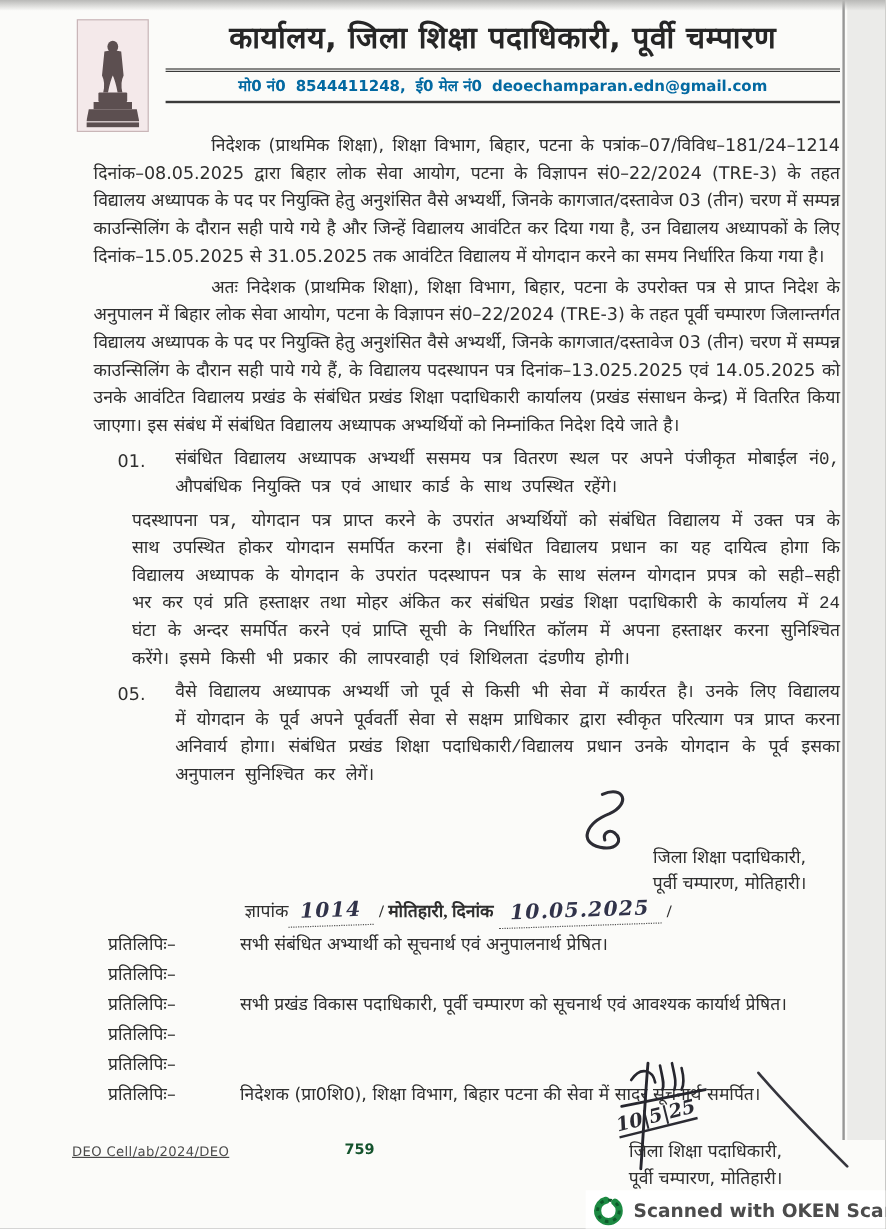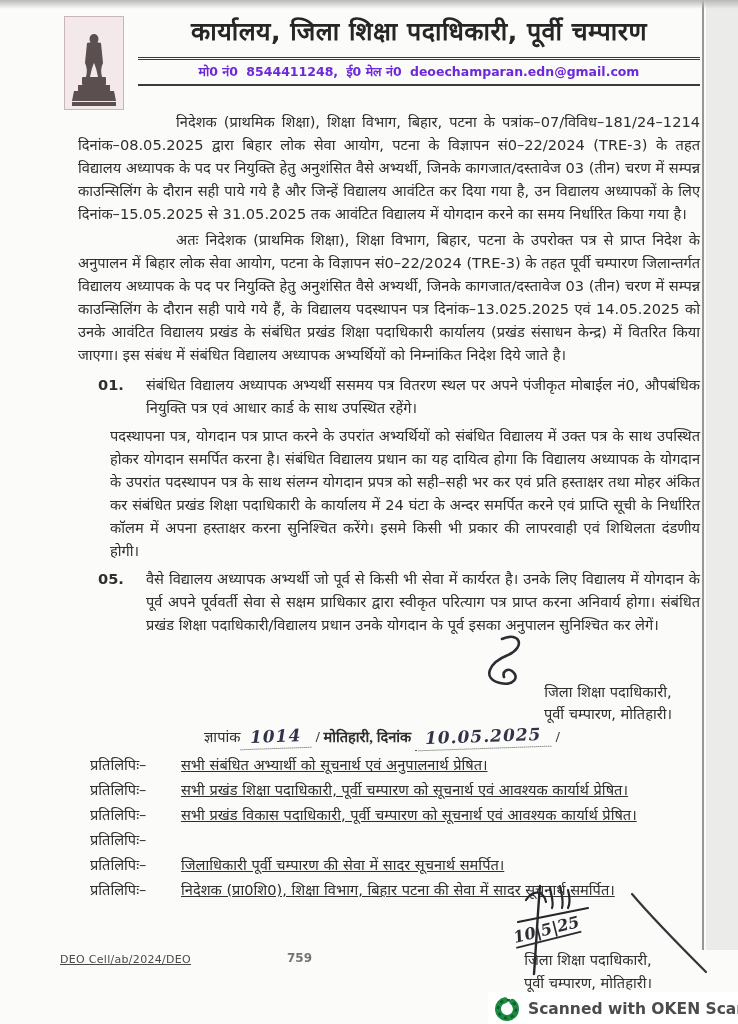--- a/index.html
+++ b/index.html
@@ -17,67 +17,67 @@
   .scan-right-line{position:absolute;top:0;left:702px;width:2px;height:950px;background:rgba(70,70,70,.55);}
 
   
   .header{display:flex;align-items:flex-start;padding:14px 38px 0 64px;}
   .emblem{width:58px;height:92px;flex:0 0 58px;margin-top:2px;background:#f4e9ea;
     border:1px solid #c9b6b8;display:flex;align-items:flex-end;justify-content:center;}
   .head-right{flex:1;margin-left:14px;}
   .office-title{margin:4px 0 10px;text-align:center;font-size:25px;line-height:1.15;
     font-weight:700;color:#262626;letter-spacing:.5px;}
   .contact-bar{border-top:3px double #3a3a3a;border-bottom:2px solid #3a3a3a;
-    padding:3px 4px 4px;text-align:center;font-size:12.5px;font-weight:700;color:#6d28d9;}
+    padding:3px 4px 4px;text-align:center;font-size:12.5px;font-weight:700;color:#0369a1;}
   .contact-bar span{margin:0 2px;}
 
   
   .order-heading{text-align:center;margin:10px 0 6px;}
   .order-heading span{font-size:17px;font-weight:700;letter-spacing:2px;
     border-bottom:1.5px solid #2e2e2e;padding:0 4px 1px;}
 
   
   .body-wrap{padding:0 38px 0 78px;font-size:14.6px;line-height:23px;text-align:justify;}
   p.para{margin:0 0 3px;text-indent:98px;}
   .directives{margin-top:7px;}
   .directive{display:flex;margin:0 0 5px 20px;}
-  .dnum{flex:0 0 36px;font-weight:700;}
-  .dtext{flex:1;margin-left:12px;}
+  .dnum{flex:0 0 36px;font-weight:400;}
+  .dtext{flex:1;margin-left:12px;font-family:Liberation Mono, monospace;}
 
   
   .sig1-area{position:relative;height:84px;}
   .sig1-scribble{position:absolute;right:168px;top:-8px;}
   .sig1-text{position:absolute;right:28px;top:40px;text-align:center;font-size:14.6px;line-height:22px;}
 
   
   .memo-line{margin:0 0 4px 126px;font-size:14.6px;}
   .hand{font-family:"DejaVu Serif","Liberation Serif",serif;font-style:italic;
     color:#31334a;font-size:17px;font-weight:600;letter-spacing:1px;
     display:inline-block;transform:rotate(-2deg);padding:0 10px;
     border-bottom:1px dotted #555;}
   .memo-slash{font-weight:600;padding:0 4px;font-family:Liberation Serif, serif;}
 
   
   .copies{margin-top:5px;}
   .copy-row{display:flex;margin:0 0 3px 12px;line-height:22px;}
   .copy-label{flex:0 0 86px;}
-  .copy-text{flex:1;margin-left:5px;text-decoration:underline;}
+  .copy-text{flex:1;margin-left:24px;}
 
   
   .sig2-scribble{position:absolute;right:130px;top:878px;}
   .sig2-extra{position:absolute;right:24px;top:890px;}
   .sig2-date{position:absolute;right:158px;top:920px;transform:rotate(-14deg);
     font-family:"DejaVu Serif","Liberation Serif",serif;font-style:italic;
     font-size:16px;font-weight:700;color:#2b2b33;border-bottom:2px solid #2b2b33;}
   .sig2-text{position:absolute;right:86px;top:948px;text-align:center;
     font-size:14.6px;line-height:23px;}
 
   
   .footer-ref{position:absolute;left:60px;top:953px;font-size:11px;color:#4a4a4a;letter-spacing:.3px;text-decoration:underline;}
-  .footer-page{position:absolute;left:287px;top:951px;font-size:12px;font-weight:600;color:#737373;}
+  .footer-page{position:absolute;left:287px;top:951px;font-size:12px;font-weight:600;color:#14532d;}
 
   
   .oken-badge{position:absolute;left:488px;top:992px;display:flex;align-items:center;background:#fff;
     padding:4px 6px;}
   .oken-text{margin-left:8px;font-size:15.5px;font-weight:700;color:#4c4c4c;white-space:nowrap;}
 </style>
 </head>
 <body>
 
 <div class="page">
@@ -141,32 +141,30 @@
       <span>ज्ञापांक</span><span class="hand">1014</span><span class="memo-slash">/ मोतिहारी, दिनांक</span><span class="hand">10.05.2025</span><span class="memo-slash">/</span>
     </div>
 
     <div class="copies">
       <div class="copy-row">
         <span class="copy-label">प्रतिलिपिः–</span>
         <span class="copy-text">सभी संबंधित अभ्यार्थी को सूचनार्थ एवं अनुपालनार्थ प्रेषित।</span>
       </div>
       <div class="copy-row">
         <span class="copy-label">प्रतिलिपिः–</span>
-        <span class="copy-text">सभी प्रखंड शिक्षा पदाधिकारी, पूर्वी चम्पारण को सूचनार्थ एवं आवश्यक कार्यार्थ प्रेषित।</span>
       </div>
       <div class="copy-row">
         <span class="copy-label">प्रतिलिपिः–</span>
         <span class="copy-text">सभी प्रखंड विकास पदाधिकारी, पूर्वी चम्पारण को सूचनार्थ एवं आवश्यक कार्यार्थ प्रेषित।</span>
       </div>
       <div class="copy-row">
         <span class="copy-label">प्रतिलिपिः–</span>
       </div>
       <div class="copy-row">
         <span class="copy-label">प्रतिलिपिः–</span>
-        <span class="copy-text">जिलाधिकारी पूर्वी चम्पारण की सेवा में सादर सूचनार्थ समर्पित।</span>
       </div>
       <div class="copy-row">
         <span class="copy-label">प्रतिलिपिः–</span>
         <span class="copy-text">निदेशक (प्रा0शि0), शिक्षा विभाग, बिहार पटना की सेवा में सादर सूचनार्थ समर्पित।</span>
       </div>
     </div>
   </div>
 
   <svg class="sig2-scribble" width="120" height="100" viewBox="0 0 120 100">
     <path d="M52 8 C50 30 48 70 46 96" fill="none" stroke="#26262e" stroke-width="2.4" stroke-linecap="round"></path>

